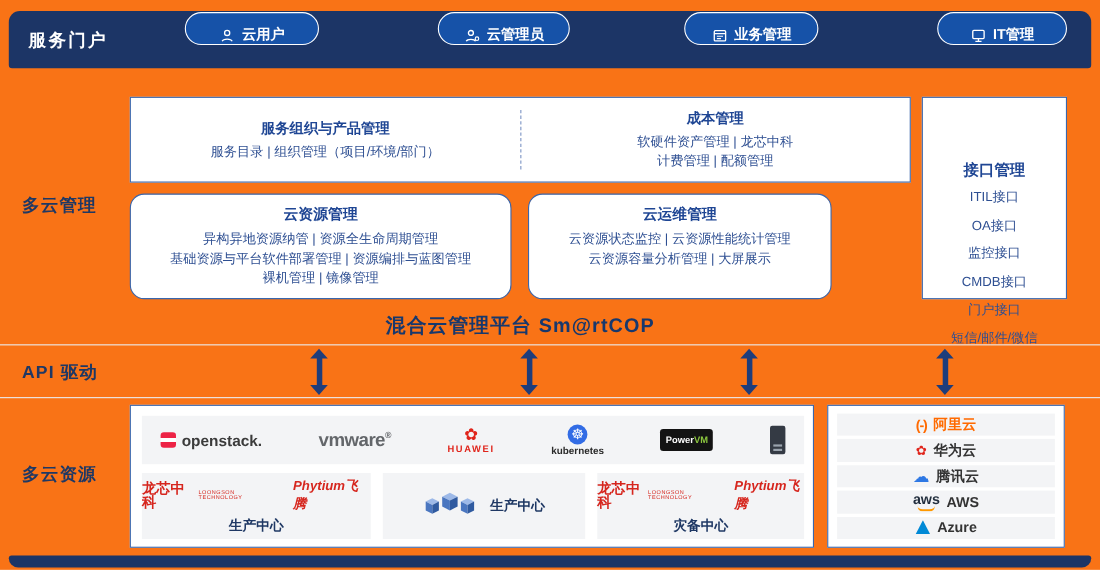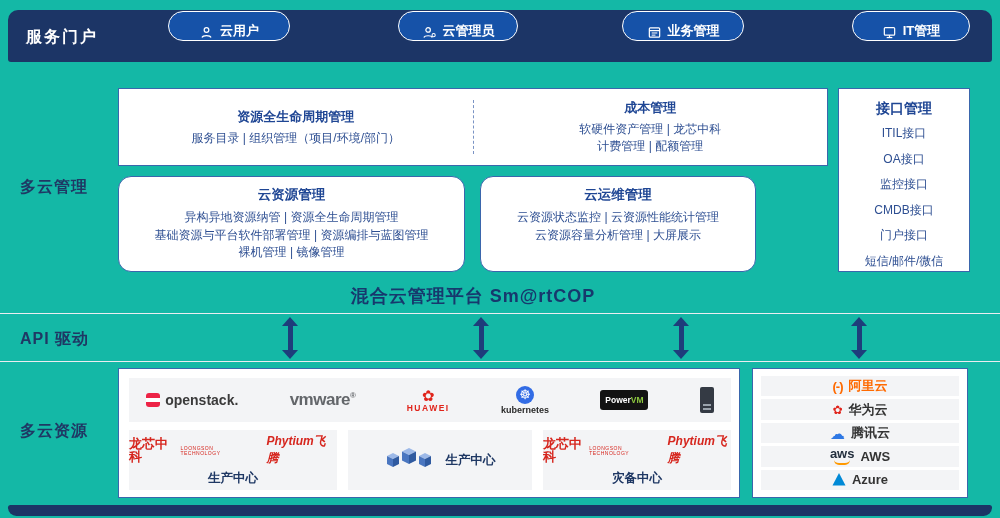--- a/index.html
+++ b/index.html
@@ -1,16 +1,16 @@
 <!DOCTYPE html>
 <html><head>
 <meta charset="utf-8">
 <style>
   body{margin:0;background:#fff;}
-  .canvas{position:relative;width:1000px;height:518px;background:#14b8a6;
+  .canvas{position:relative;width:1000px;height:518px;background:#f97316;
     font-family:"Liberation Sans","DejaVu Sans",sans-serif;overflow:hidden;}
 
   
   .top-bar{position:absolute;left:8px;top:10px;width:984px;height:52px;background:#1c3566;
     border-radius:10px 10px 3px 3px;}
   .portal-label{position:absolute;left:18px;top:17px;color:#fff;font-weight:bold;font-size:16px;letter-spacing:2px;}
   .portal-btn{position:absolute;top:11px;height:30px;border:1.5px solid #fff;border-radius:16px;
     background:#1652a8;color:#fff;font-weight:bold;font-size:13px;display:flex;align-items:flex-end;
     justify-content:center;gap:6px;box-sizing:border-box;padding:0 10px;cursor:pointer;}
   .pb1{left:168px;width:122px}.pb2{left:398px;width:120px}.pb3{left:622px;width:122px}.pb4{left:852px;width:118px}
@@ -30,21 +30,21 @@
   .dashed-div{width:0;height:54px;border-left:1px dashed #7a93c4;}
 
   .mid-box{text-align:center;padding-top:9px;border-radius:13px;}
   .box-resource{left:118px;top:176px;width:347px;height:96px;}
   .box-ops{left:480px;top:176px;width:276px;height:96px;}
   .box-title{font-size:13.5px;font-weight:bold;color:#1f4694;margin-bottom:5px;}
   .box-line{font-size:12px;color:#2e4f92;line-height:17.5px;}
 
   .box-interface{left:838px;top:88px;width:132px;height:184px;display:flex;flex-direction:column;
     align-items:center;padding-top:11px;}
-  .iface-title{font-size:14px;font-weight:bold;color:#1f4694;margin-bottom:3px;}
+  .iface-title{font-size:14px;font-weight:bold;color:#1f4694;margin-bottom:3px;margin-top:46px;}
   .iface-item{font-size:12px;color:#2e4f92;line-height:25.5px;}
 
   .platform-title{position:absolute;left:118px;top:284px;width:710px;text-align:center;
     font-size:18px;font-weight:bold;color:#17386d;letter-spacing:1px;}
 
   
   .hline{position:absolute;left:0;width:1000px;height:1px;background:#ebedf1;}
   .hline1{top:313px}.hline2{top:361px}
   .arrow{position:absolute;top:317px;width:16px;height:42px;}
   .a1{left:282px}.a2{left:473px}.a3{left:673px}.a4{left:851px}
@@ -152,21 +152,21 @@
     </span>
     <span>IT管理</span>
   </div>
 
   <div class="side-label lbl-mgmt">多云管理</div>
   <div class="side-label lbl-api">API 驱动</div>
   <div class="side-label lbl-res">多云资源</div>
 
   <div class="box box-operation">
     <div class="op-section">
-      <div class="op-sec-title">资源全生命周期管理</div>
+      <div class="op-sec-title">服务组织与产品管理</div>
       <div class="op-line">服务目录 | 组织管理（项目/环境/部门）</div>
     </div>
     <div class="dashed-div"></div>
     <div class="op-section">
       <div class="op-sec-title">成本管理</div>
       <div class="op-line">软硬件资产管理 | 龙芯中科</div>
       <div class="op-line">计费管理 | 配额管理</div>
     </div>
   </div>
 

